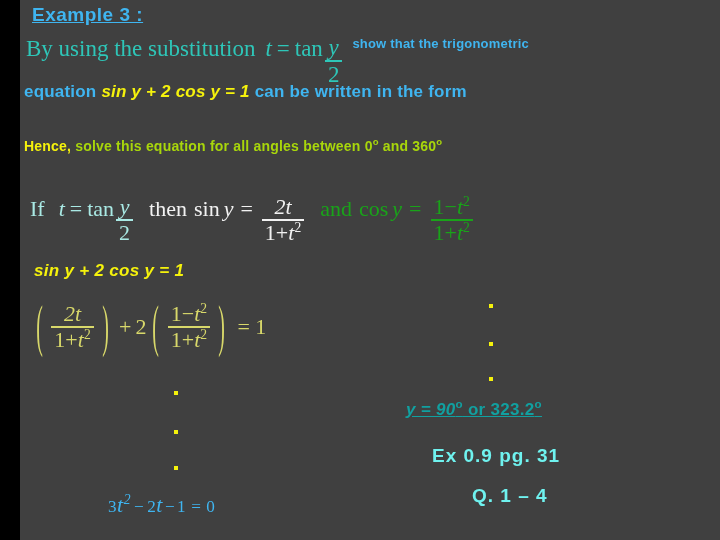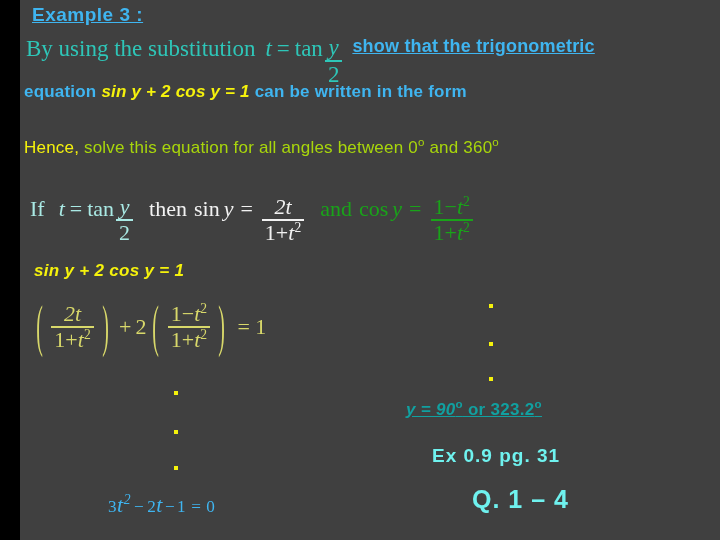--- a/index.html
+++ b/index.html
@@ -40,25 +40,24 @@
 
   
   #line2 { left: 6px; top: 36px; display: flex; align-items: flex-start; }
   #line2 .teal {
     color: #2ec6b8;
     font-size: 23px;
     font-family: "Liberation Serif", "DejaVu Serif", serif;
   }
   #line2 .tailblue {
     color: #3fb5f0;
-    font-size: 18px;
+    font-size: 13px;
     font-weight: bold;
     margin-left: 8px;
     letter-spacing: 0.2px;
-    text-decoration: underline;
   }
 
   
   .frac {
     display: inline-flex;
     flex-direction: column;
     align-items: center;
     vertical-align: middle;
     line-height: 1.02;
     margin: 0 2px;
@@ -85,21 +84,21 @@
     font-size: 17px;
     font-weight: bold;
     letter-spacing: 0.2px;
   }
   .yellowtok { color: #f5f20c; }
 
   #line3 { left: 4px; top: 82px; }
   #line4 { left: 4px; top: 106px; }
 
   
-  #line5 { left: 4px; top: 138px; font-size: 17px; font-weight: normal; letter-spacing: 0.2px; }
+  #line5 { left: 4px; top: 138px; font-size: 14px; font-weight: bold; letter-spacing: 0.2px; }
   #line5 .hence { color: #f5f20c; }
   #line5 .rest  { color: #a8d60b; }
 
   
   #solution {
     left: 4px; top: 164px;
     font-size: 18px; font-weight: bold;
     color: #3fb5f0;
     text-decoration: underline;
   }
@@ -170,21 +169,21 @@
   #exref {
     left: 412px; top: 445px;
     color: #6ff2ef;
     font-size: 19px;
     font-weight: bold;
     letter-spacing: 1px;
   }
   #qref {
     left: 452px; top: 485px;
     color: #6ff2ef;
-    font-size: 25px;
+    font-size: 19px;
     font-weight: bold;
     letter-spacing: 1px;
     text-align: center;
   }
   .deg { font-size: 0.68em; vertical-align: super; line-height: 0; }
 </style>
 </head>
 <body>
 
 <div id="slide">

